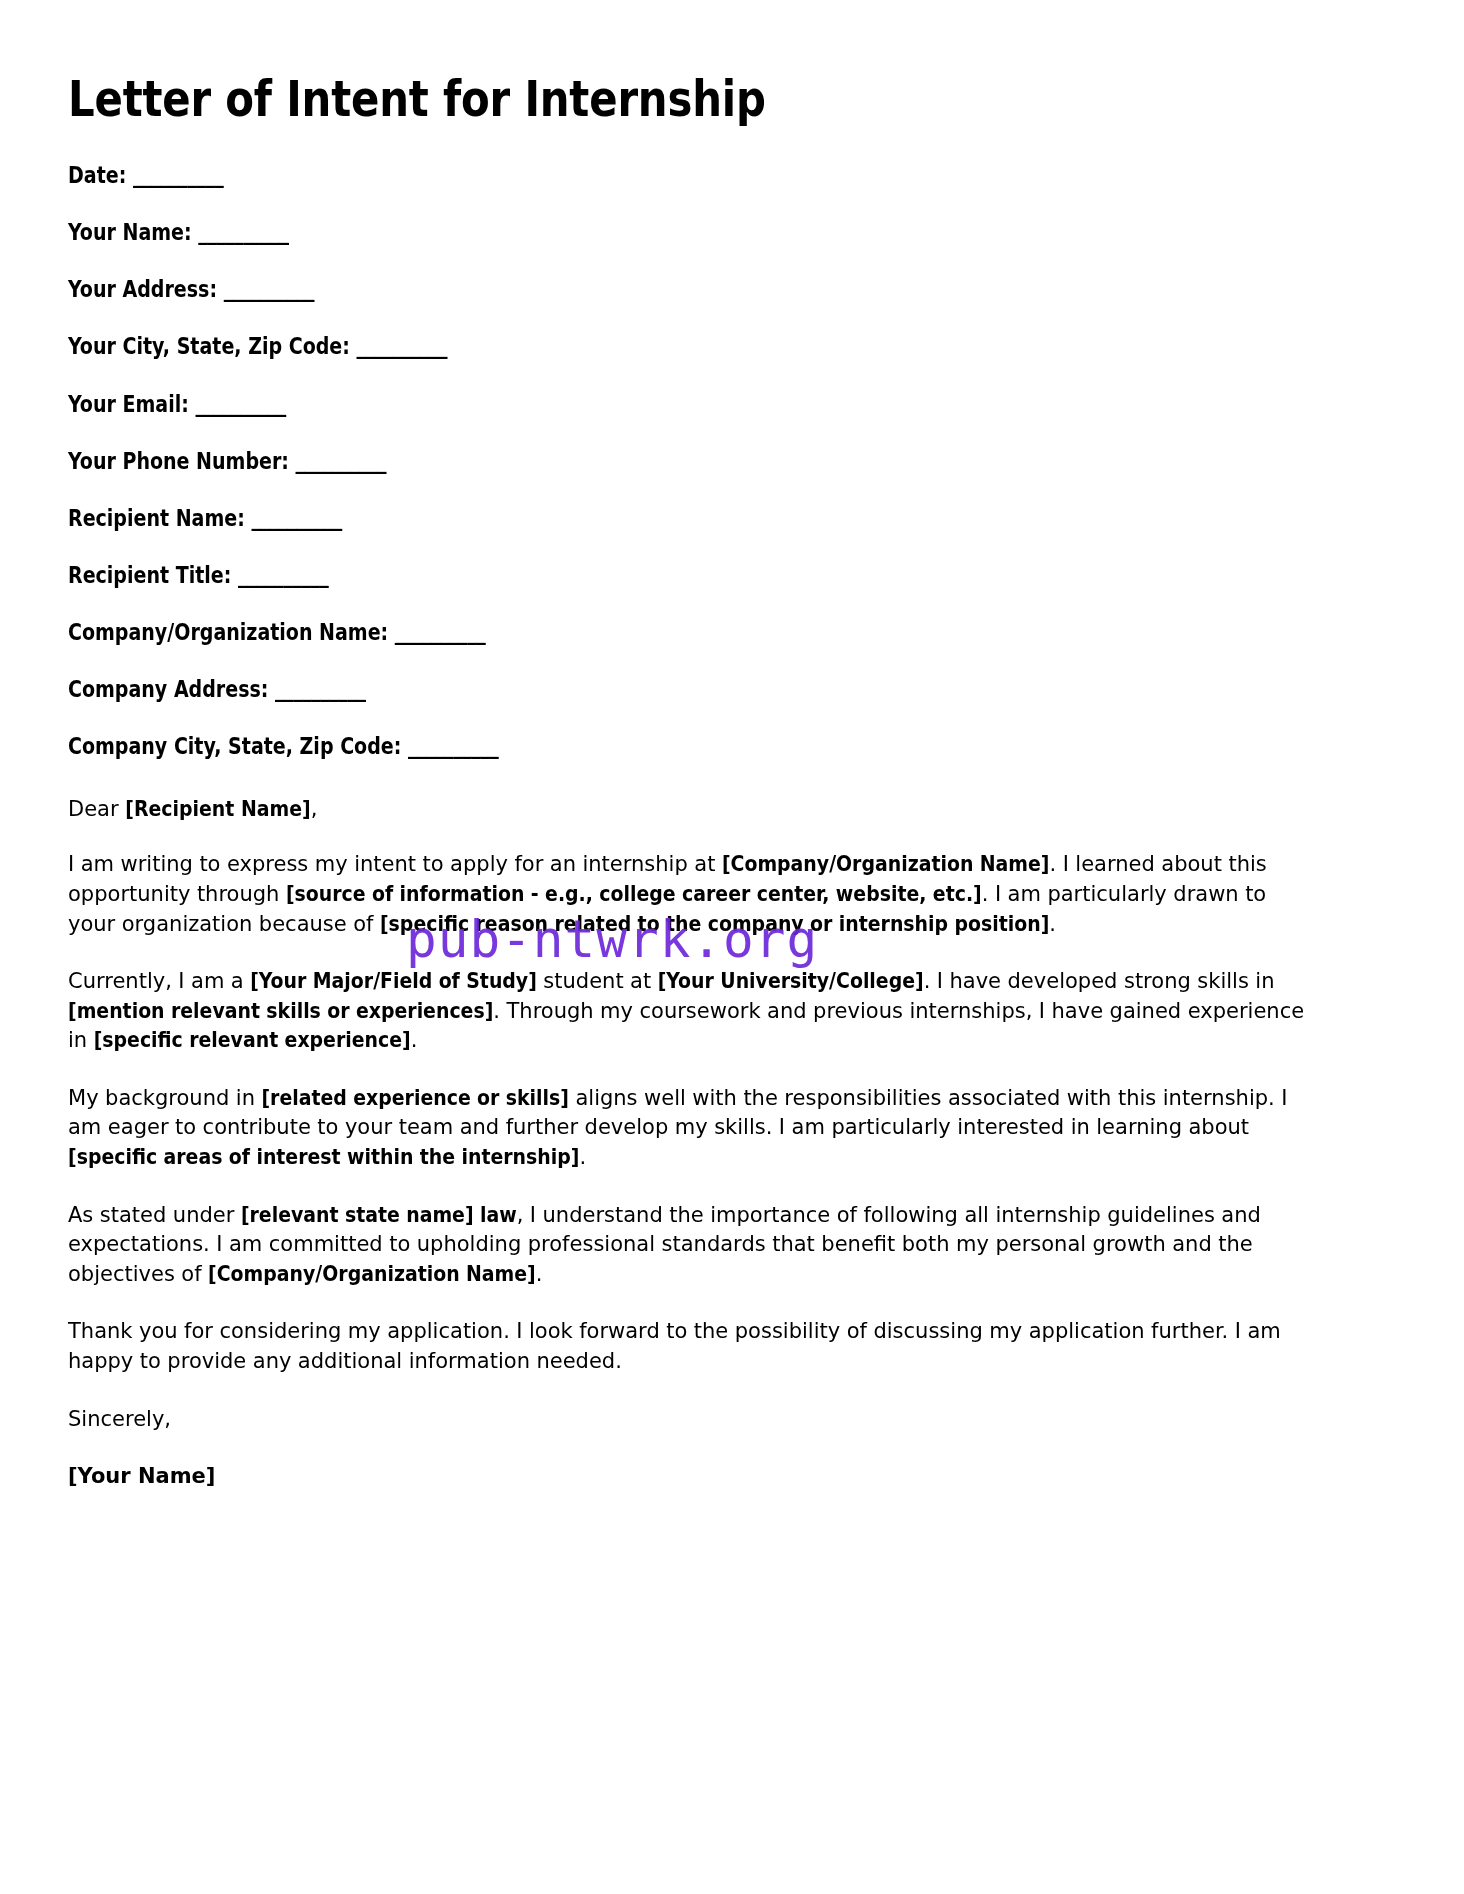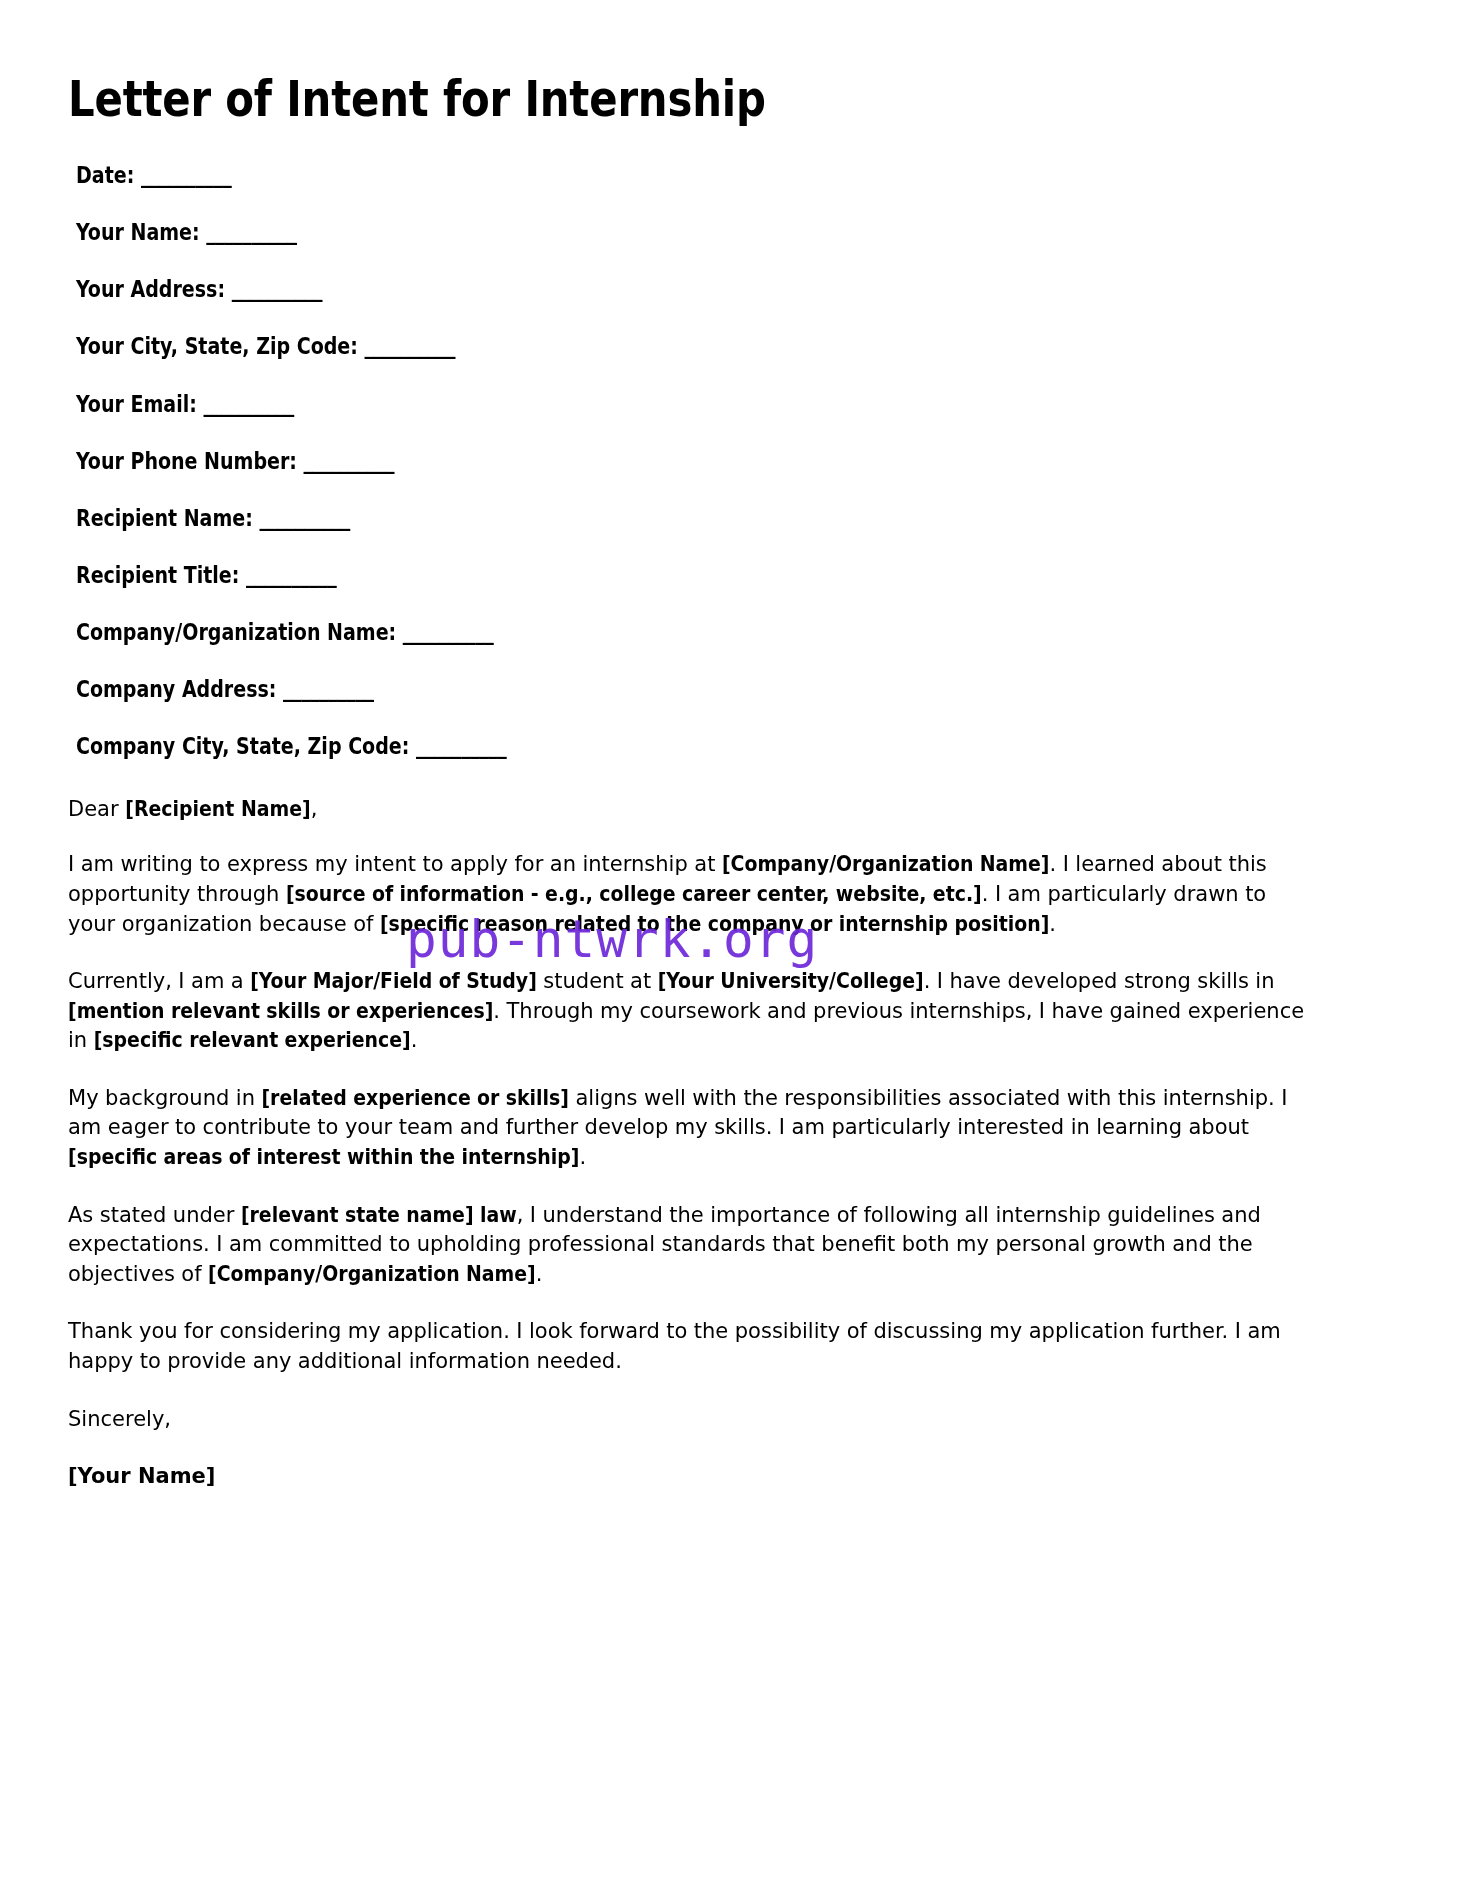--- a/index.html
+++ b/index.html
@@ -27,21 +27,21 @@
     line-height: 1.1;
     letter-spacing: -0.2px;
     margin: 0 0 34px 0;
     transform: scaleX(0.93);
     transform-origin: left center;
     white-space: nowrap;
   }
 
   
   .field-list {
-    margin: 0 0 0 8px;
+    margin: 0 0 0 0;
   }
   .field-row {
     font-family: "DejaVu Sans Condensed", "DejaVu Sans", "Liberation Sans", sans-serif;
     font-weight: 700;
     font-size: 22.5px;
     line-height: 1.25;
     margin: 0 0 29px 0;
     white-space: nowrap;
     transform: scaleX(0.94);
     transform-origin: left center;

